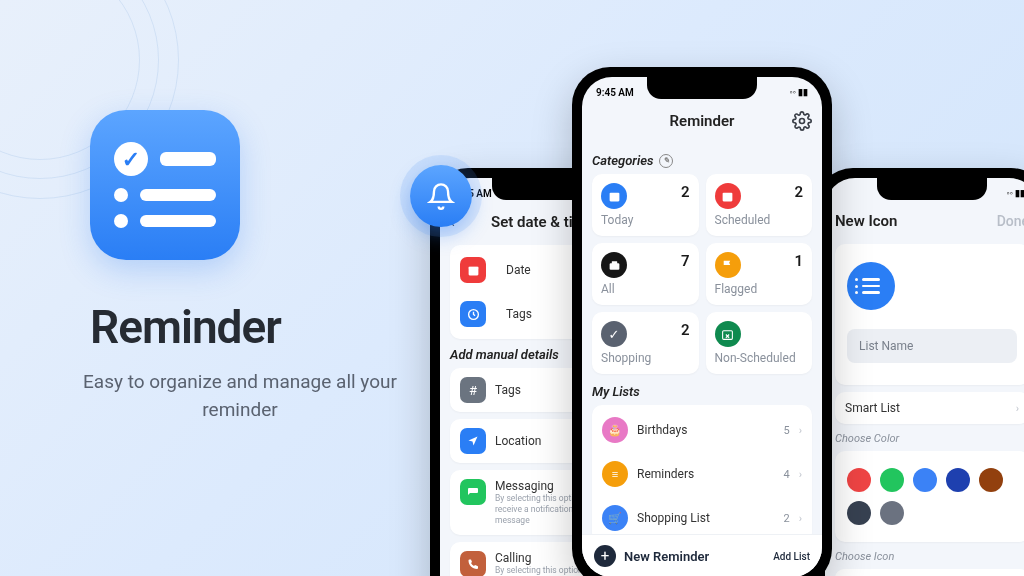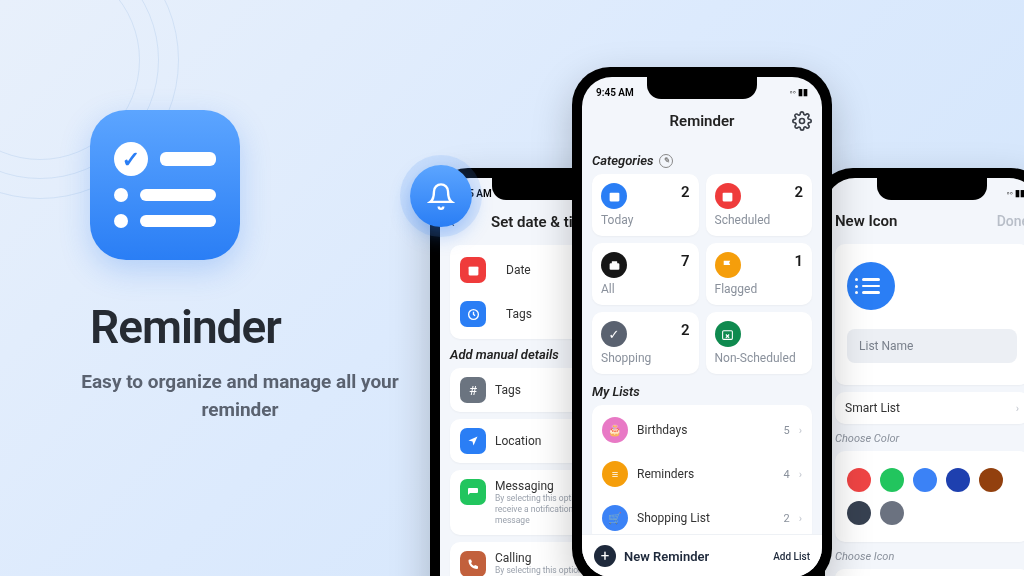--- a/index.html
+++ b/index.html
@@ -9,21 +9,21 @@
 .bg-circles::before { inset:-20px; }
 .bg-circles::after { inset:-40px; }
 
 .left-panel { position:absolute; left:90px; top:110px; width:320px; }
 .app-icon { width:150px; height:150px; border-radius:36px; background:linear-gradient(180deg,#5ca5ff 0%,#2a7ef5 100%); display:flex; flex-direction:column; justify-content:center; gap:12px; padding:24px; box-shadow:0 10px 30px rgba(40,120,240,0.25); }
 .app-icon-check { width:34px; height:34px; background:#fff; border-radius:50%; display:flex; align-items:center; justify-content:center; color:#2a7ef5; font-weight:bold; font-size:22px; }
 .app-icon-row { display:flex; align-items:center; gap:12px; }
 .app-icon-dot { width:14px; height:14px; background:#fff; border-radius:50%; flex-shrink:0; }
 .app-icon-line { height:12px; background:#fff; border-radius:6px; flex:1; }
 .app-title { font-size:46px; font-weight:600; color:#262b33; margin-top:40px; letter-spacing:-1px; }
-.app-tagline { font-size:19px; color:#5a6270; margin-top:14px; line-height:1.45; text-align:center; width:340px; margin-left:-20px;font-weight:bold; }
+.app-tagline { font-size:19px; color:#5a6270; margin-top:14px; line-height:1.45; text-align:center; width:340px; margin-left:-20px; }
 
 .bell-badge { position:absolute; left:410px; top:165px; width:62px; height:62px; border-radius:50%; background:linear-gradient(180deg,#5ca5ff,#2a7ef5); display:flex; align-items:center; justify-content:center; box-shadow:0 0 0 10px rgba(80,150,250,0.15),0 8px 20px rgba(40,120,240,0.35); z-index:50; color:#fff; }
 
 .phone { position:absolute; background:#000; border-radius:38px; padding:10px; box-shadow:0 15px 40px rgba(0,0,0,0.22); }
 .phone-screen { background:#f3f6fb; border-radius:30px; overflow:hidden; position:relative; height:100%; }
 .notch { position:absolute; top:0; left:50%; transform:translateX(-50%); width:110px; height:22px; background:#000; border-radius:0 0 14px 14px; z-index:10; }
 .status-bar { height:30px; display:flex; justify-content:space-between; align-items:center; padding:0 14px; font-size:10px; font-weight:600; color:#000; }
 .status-icons { display:flex; gap:3px; align-items:center; font-size:9px; }
 
 .phone-left { left:430px; top:168px; width:234px; height:460px; z-index:5; }

